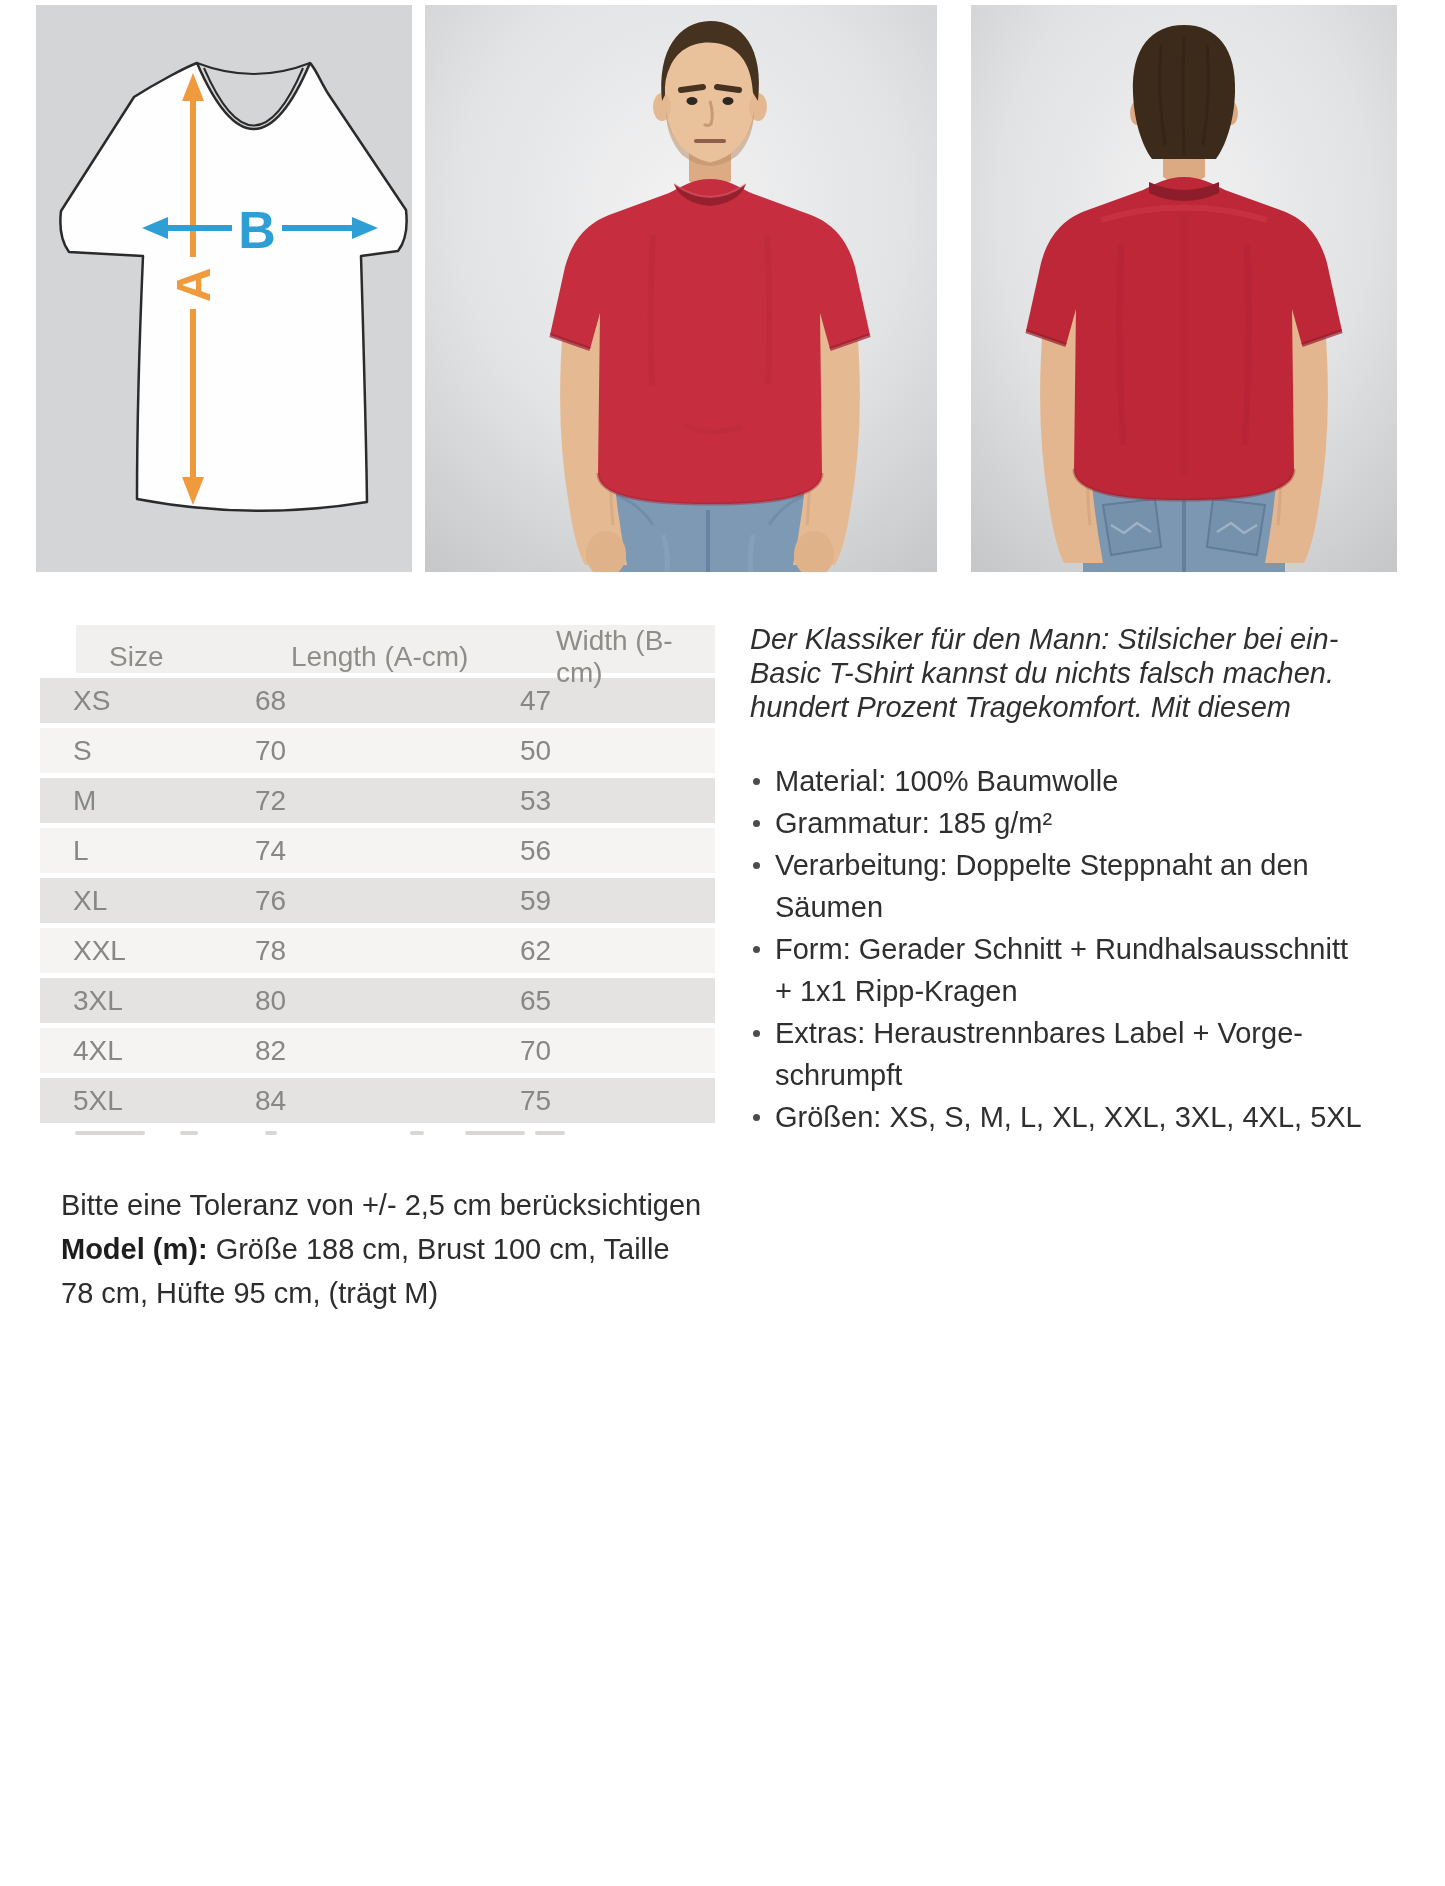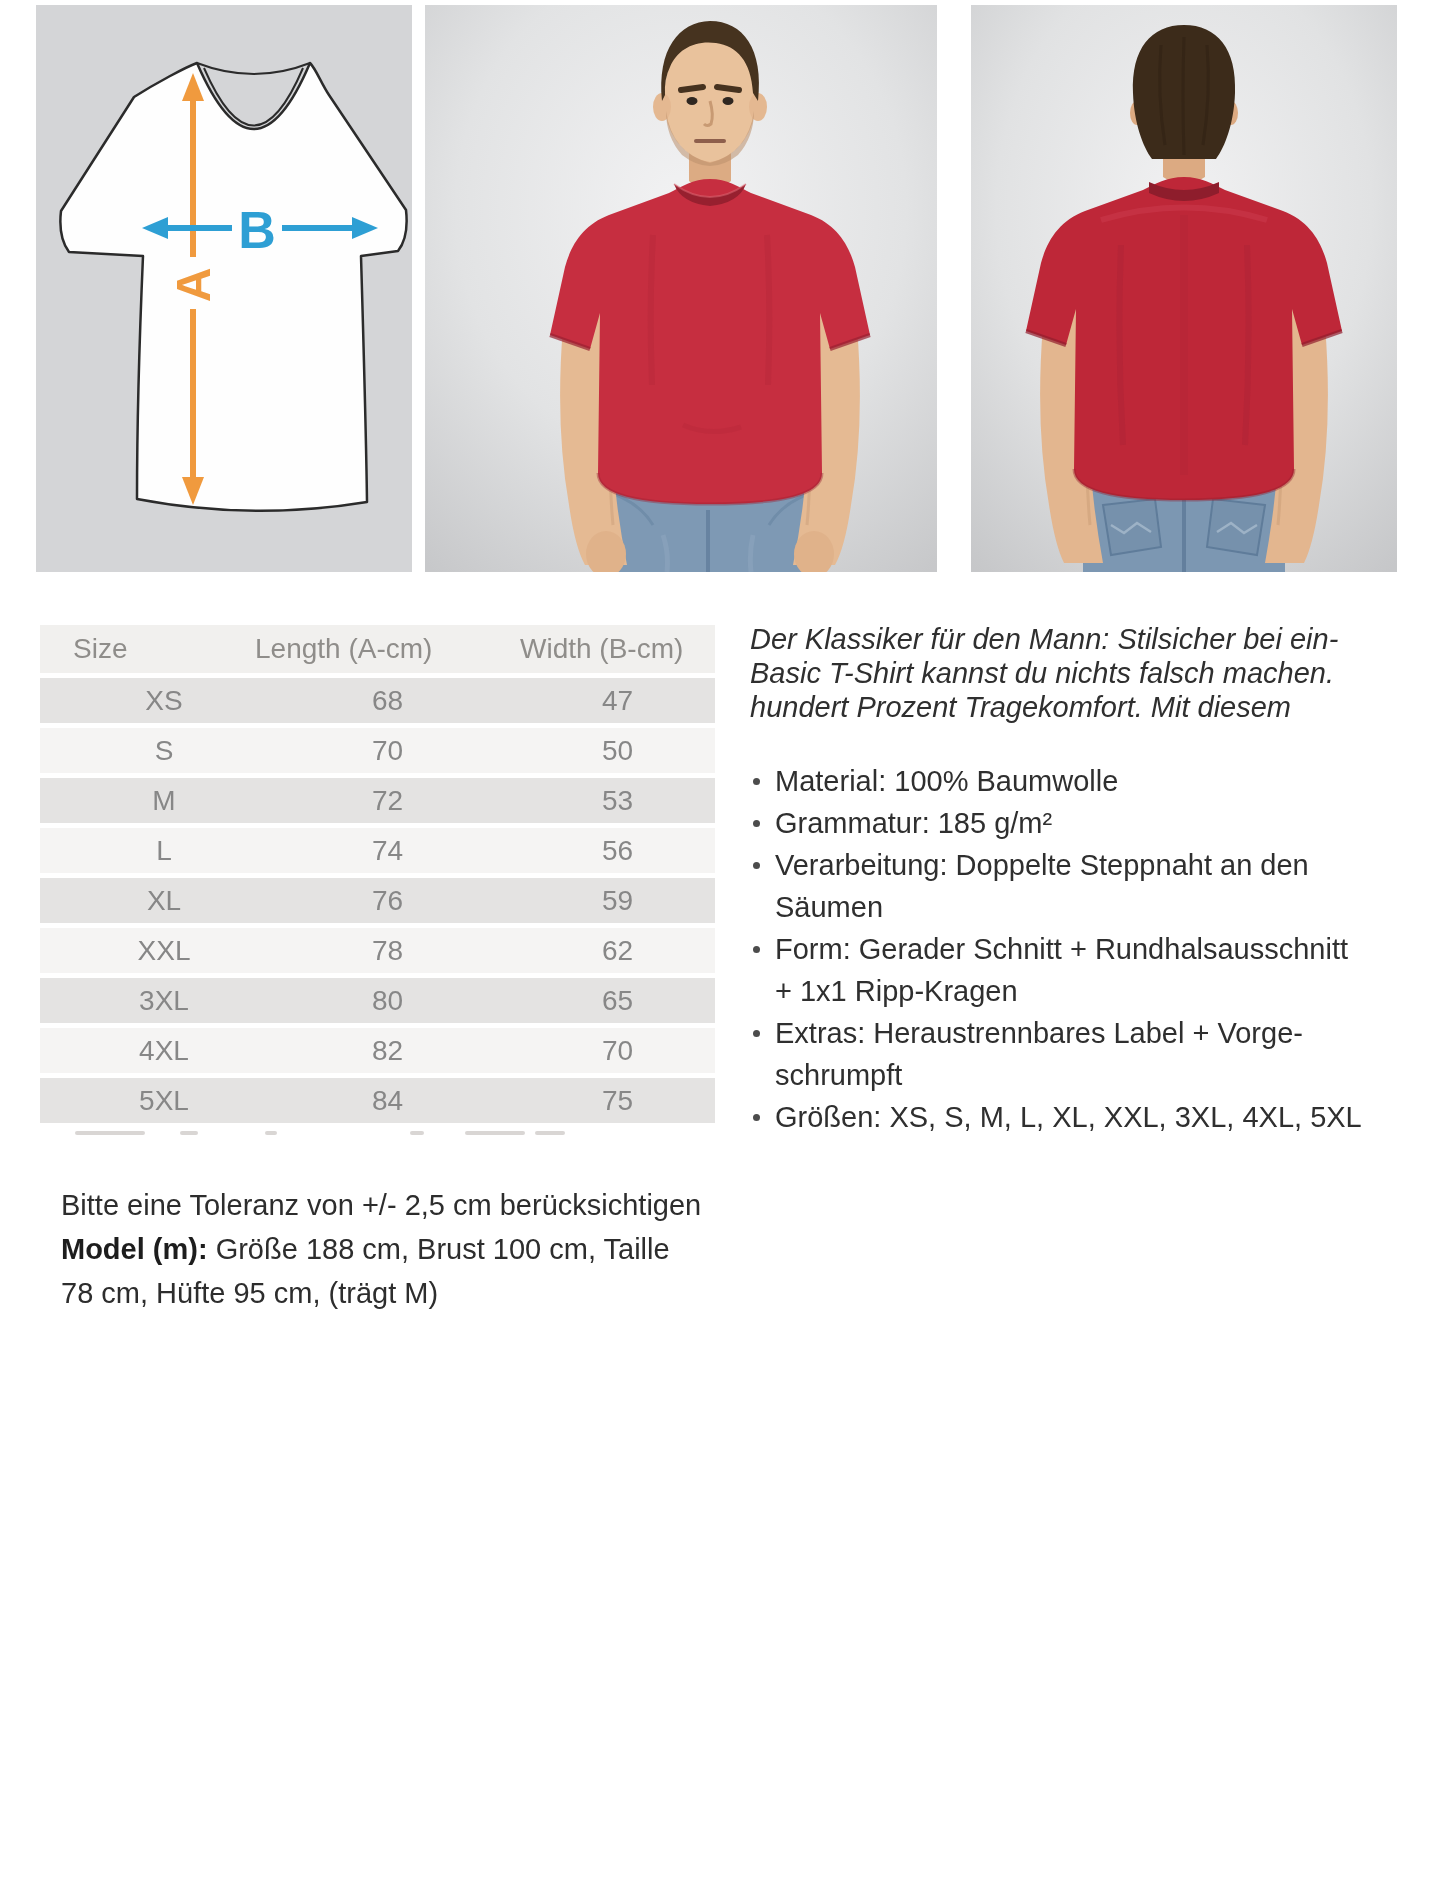--- a/index.html
+++ b/index.html
@@ -9,23 +9,23 @@
 
   .panel { position:absolute; top:5px; height:567px; }
   #panel-diagram { left:36px;  width:376px; background:#d4d5d7; }
   #panel-front   { left:425px; width:512px; }
   #panel-back    { left:971px; width:426px; }
   .panel svg { display:block; width:100%; height:100%; }
 
   
   #size-table { position:absolute; left:40px; top:625px; width:675px; font-size:28px; }
   .st-head { display:grid; grid-template-columns:215px 265px 1fr; align-items:center;
-             height:48px; background:#f1f0ee; color:#8f8d8a; margin-bottom:5px; }
+             height:48px; background:#f1f0ee; color:#8f8d8a; margin-bottom:5px;margin-left:36px; }
   .st-row  { display:grid; grid-template-columns:215px 265px 1fr; align-items:center;
-             height:45px; color:#878787; margin-bottom:5px;text-align:center; }
+             height:45px; color:#878787; margin-bottom:5px; }
   .st-row.dark  { background:#e4e3e2; }
   .st-row.light { background:#f5f4f3; }
   .c1 { padding-left:33px; }
 
   
   #table-crop-edge { position:absolute; left:40px; top:1131px; width:675px; height:5px; }
   #table-crop-edge i { position:absolute; top:0; height:4px; background:#b9b5b0; opacity:.55; border-radius:2px; }
 
   
   #description { position:absolute; left:750px; top:622px; width:690px;

